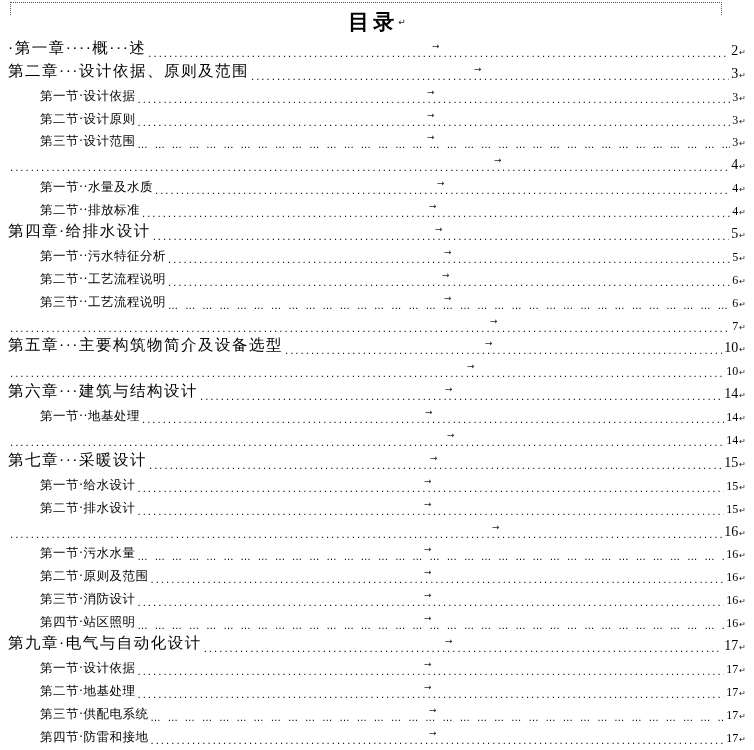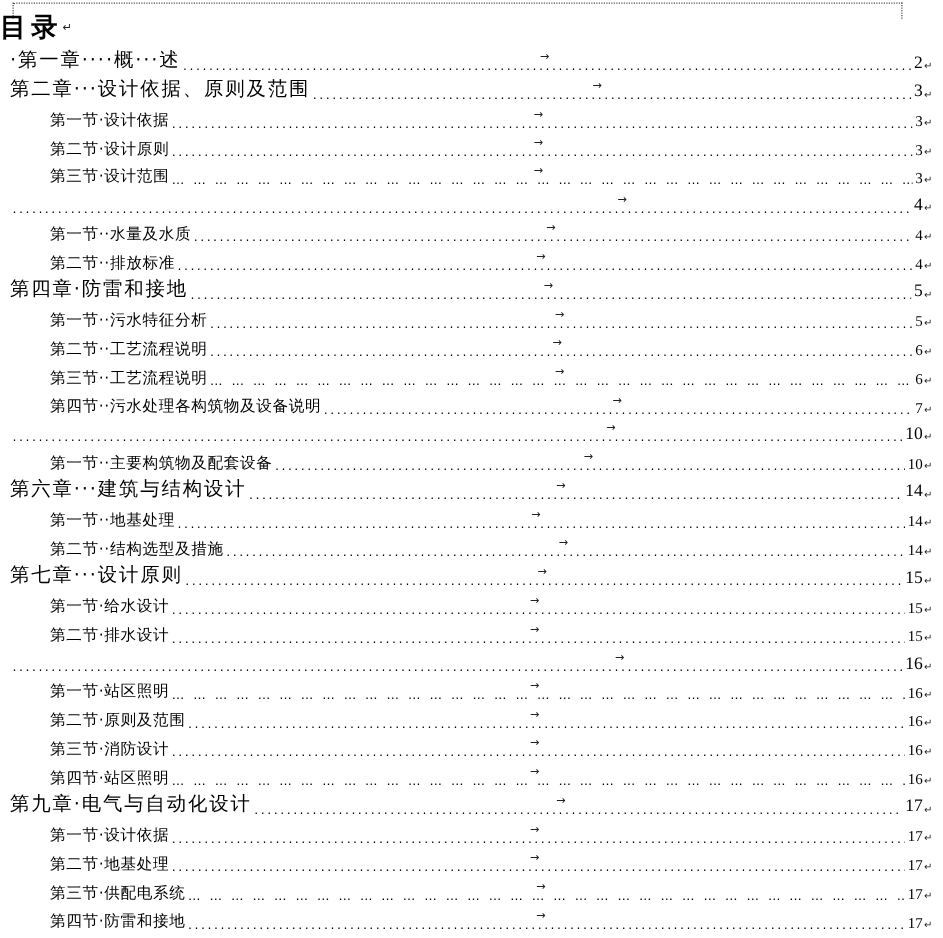--- a/index.html
+++ b/index.html
@@ -21,21 +21,21 @@
     height: 12px;
     border-top: 1px dotted #555;
     border-left: 1px dotted #555;
     border-right: 1px dotted #555;
   }
   .doc-title-wrap {
     position: absolute;
     top: 8px;
     left: 0;
     width: 100%;
-    text-align: left;
+    text-align: center;
   }
   .doc-title {
     font-size: 21px;
     font-weight: bold;
     letter-spacing: 4px;
     color: #000;
   }
   .title-mark {
     font-size: 9px;
     color: #222;
@@ -58,20 +58,21 @@
     overflow: hidden;
   }
   .entry-text {
     white-space: nowrap;
     flex: 0 0 auto;
     color: #000;
   }
   .toc-row.chapter .entry-text {
     font-size: 15.5px;
     letter-spacing: 1.5px;
+    font-family: Liberation Serif, serif;
   }
   .toc-row.section .entry-text {
     margin-left: 32px;
     font-size: 12.5px;
     letter-spacing: 0.5px;
   }
   .leader {
     flex: 1 1 auto;
     overflow: hidden;
     white-space: nowrap;
@@ -166,21 +167,21 @@
       <span class="tab-arrow" style="left: 437px;">→</span>
     </div>
       <div class="toc-row section">
       <span class="entry-text">第二节··排放标准</span>
       <span class="leader">............................................................................................................................................................................................................................................................................................................</span>
       <span class="pagenum">4</span>
       <span class="pilcrow">↵</span>
       <span class="tab-arrow" style="left: 429px;">→</span>
     </div>
       <div class="toc-row chapter">
-      <span class="entry-text">第四章·防雷和接地</span>
+      <span class="entry-text">第四章·给排水设计</span>
       <span class="leader">............................................................................................................................................................................................................................................................................................................</span>
       <span class="pagenum">5</span>
       <span class="pilcrow">↵</span>
       <span class="tab-arrow" style="left: 435px;">→</span>
     </div>
       <div class="toc-row section">
       <span class="entry-text">第一节··污水特征分析</span>
       <span class="leader">............................................................................................................................................................................................................................................................................................................</span>
       <span class="pagenum">5</span>
       <span class="pilcrow">↵</span>
@@ -194,62 +195,60 @@
       <span class="tab-arrow" style="left: 442px;">→</span>
     </div>
       <div class="toc-row section">
       <span class="entry-text">第三节··工艺流程说明</span>
       <span class="leader">… … … … … … … … … … … … … … … … … … … … … … … … … … … … … … … … … … … … … … … … … … … … … … … … … … … … … … … … … … … … … … … … … … … … … … … … … … … … … … … … </span>
       <span class="pagenum">6</span>
       <span class="pilcrow">↵</span>
       <span class="tab-arrow" style="left: 444px;">→</span>
     </div>
       <div class="toc-row section">
-      <span class="entry-text">第四节··污水处理各构筑物及设备说明</span>
       <span class="leader">............................................................................................................................................................................................................................................................................................................</span>
       <span class="pagenum">7</span>
       <span class="pilcrow">↵</span>
       <span class="tab-arrow" style="left: 490px;">→</span>
     </div>
       <div class="toc-row chapter">
+      <span class="entry-text">第五章···主要构筑物简介及设备选型</span>
       <span class="leader">............................................................................................................................................................................................................................................................................................................</span>
       <span class="pagenum">10</span>
       <span class="pilcrow">↵</span>
       <span class="tab-arrow" style="left: 485px;">→</span>
     </div>
       <div class="toc-row section">
-      <span class="entry-text">第一节··主要构筑物及配套设备</span>
       <span class="leader">............................................................................................................................................................................................................................................................................................................</span>
       <span class="pagenum">10</span>
       <span class="pilcrow">↵</span>
       <span class="tab-arrow" style="left: 467px;">→</span>
     </div>
       <div class="toc-row chapter">
       <span class="entry-text">第六章···建筑与结构设计</span>
       <span class="leader">............................................................................................................................................................................................................................................................................................................</span>
       <span class="pagenum">14</span>
       <span class="pilcrow">↵</span>
       <span class="tab-arrow" style="left: 445px;">→</span>
     </div>
       <div class="toc-row section">
       <span class="entry-text">第一节··地基处理</span>
       <span class="leader">............................................................................................................................................................................................................................................................................................................</span>
       <span class="pagenum">14</span>
       <span class="pilcrow">↵</span>
       <span class="tab-arrow" style="left: 425px;">→</span>
     </div>
       <div class="toc-row section">
-      <span class="entry-text">第二节··结构选型及措施</span>
       <span class="leader">............................................................................................................................................................................................................................................................................................................</span>
       <span class="pagenum">14</span>
       <span class="pilcrow">↵</span>
       <span class="tab-arrow" style="left: 447px;">→</span>
     </div>
       <div class="toc-row chapter">
-      <span class="entry-text">第七章···设计原则</span>
+      <span class="entry-text">第七章···采暖设计</span>
       <span class="leader">............................................................................................................................................................................................................................................................................................................</span>
       <span class="pagenum">15</span>
       <span class="pilcrow">↵</span>
       <span class="tab-arrow" style="left: 430px;">→</span>
     </div>
       <div class="toc-row section">
       <span class="entry-text">第一节·给水设计</span>
       <span class="leader">............................................................................................................................................................................................................................................................................................................</span>
       <span class="pagenum">15</span>
       <span class="pilcrow">↵</span>
@@ -262,21 +261,21 @@
       <span class="pilcrow">↵</span>
       <span class="tab-arrow" style="left: 424px;">→</span>
     </div>
       <div class="toc-row chapter">
       <span class="leader">............................................................................................................................................................................................................................................................................................................</span>
       <span class="pagenum">16</span>
       <span class="pilcrow">↵</span>
       <span class="tab-arrow" style="left: 492px;">→</span>
     </div>
       <div class="toc-row section">
-      <span class="entry-text">第一节·站区照明</span>
+      <span class="entry-text">第一节·污水水量</span>
       <span class="leader">… … … … … … … … … … … … … … … … … … … … … … … … … … … … … … … … … … … … … … … … … … … … … … … … … … … … … … … … … … … … … … … … … … … … … … … … … … … … … … … … </span>
       <span class="pagenum">16</span>
       <span class="pilcrow">↵</span>
       <span class="tab-arrow" style="left: 424px;">→</span>
     </div>
       <div class="toc-row section">
       <span class="entry-text">第二节·原则及范围</span>
       <span class="leader">............................................................................................................................................................................................................................................................................................................</span>
       <span class="pagenum">16</span>
       <span class="pilcrow">↵</span>

